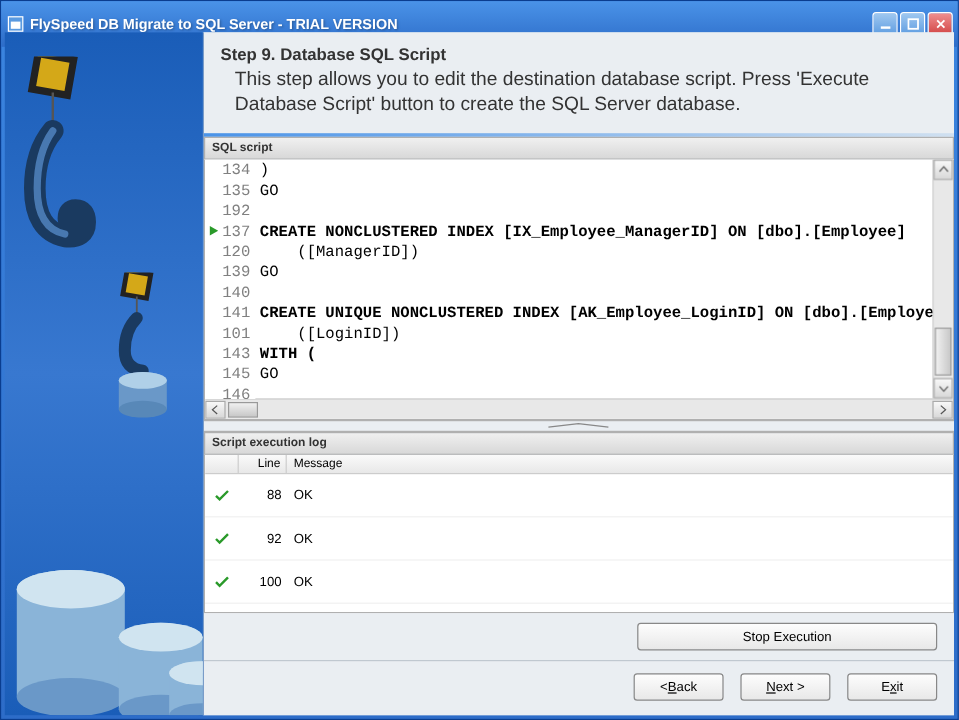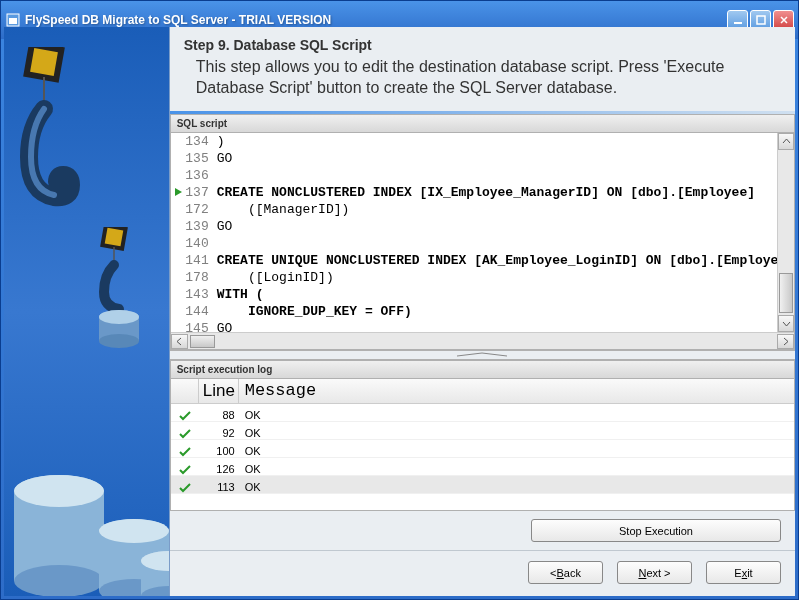--- a/index.html
+++ b/index.html
@@ -29,25 +29,25 @@
 .code-line { display: flex; font-family: 'Courier New', monospace; font-size: 13px; line-height: 17px; white-space: pre; align-items: center; }
 .gutter { width: 42px; text-align: right; padding-right: 4px; color: #808080; background: #fff; flex-shrink: 0; position: relative; }
 .gutter-arrow { position: absolute; left: 2px; top: 2px; }
 .code-text { padding-left: 4px; }
 .kw { font-weight: bold; color: #000; }
 .hscroll { height: 17px; background: #e8e8e8; border-top: 1px solid #ccc; display: flex; align-items: center; }
 .hscroll-btn { width: 17px; height: 15px; background: linear-gradient(to bottom, #f8f8f8, #d8d8d8); border: 1px solid #aaa; display: flex; align-items: center; justify-content: center; }
 .hscroll-thumb { width: 25px; height: 13px; background: linear-gradient(to bottom, #f0f0f0, #c8c8c8); border: 1px solid #999; margin-left: 2px; }
 .splitter { height: 10px; background: #eaeef2; border-top: 1px solid #b0b0b0; border-bottom: 1px solid #b0b0b0; display: flex; align-items: center; justify-content: center; cursor: ns-resize; }
 .log-area { height: 132px; background: #fff; border: 1px solid #b0b0b0; border-top: none; overflow: auto; }
-.log-header { display: flex; background: linear-gradient(to bottom, #fafafa, #e8e8e8); border-bottom: 1px solid #ccc; font-size: 17px; }
+.log-header { display: flex; background: linear-gradient(to bottom, #fafafa, #e8e8e8); border-bottom: 1px solid #ccc; font-size: 10px; }
 .log-h-icon { width: 28px; border-right: 1px solid #ccc; padding: 2px 4px; }
 .log-h-line { width: 40px; border-right: 1px solid #ccc; padding: 2px 4px; text-align: right; }
-.log-h-msg { flex: 1; padding: 2px 6px; font-family: Liberation Mono, monospace; }
-.log-row { display: flex; font-size: 11px; border-bottom: 1px solid #f0f0f0; align-items: flex-end; height: 18px; }
+.log-h-msg { flex: 1; padding: 2px 6px; }
+.log-row { display: flex; font-size: 11px; border-bottom: 1px solid #f0f0f0; align-items: center; height: 36px; }
 .log-row.sel { background: #e8e8e8; }
 .log-icon { width: 28px; display: flex; justify-content: center; }
 .log-line { width: 40px; text-align: right; padding-right: 4px; }
 .log-msg { flex: 1; padding-left: 6px; }
 .btn-area { padding: 8px 14px; display: flex; justify-content: flex-end; gap: 10px; background: #eaeef2; }
 .btn-row2 { padding: 0 14px 12px 14px; display: flex; justify-content: flex-end; gap: 14px; background: #eaeef2; border-top: 1px solid #c0c8d0; padding-top: 10px; text-align: right; }
 .btn { min-width: 75px; height: 23px; background: linear-gradient(to bottom, #fdfdfd, #e8e8e8); border: 1px solid #888; border-radius: 3px; font-size: 11px; display: flex; align-items: center; justify-content: center; cursor: pointer; padding: 0 8px; }
 .btn-wide { min-width: 250px; }
 .btn u { text-decoration: underline; }
 .vscroll { position: absolute; right: 0; top: 0; bottom: 17px; width: 17px; background: #e8e8e8; border-left: 1px solid #ccc; display: flex; flex-direction: column; }
@@ -131,31 +131,30 @@
         <div class="step-title">Step 9. Database SQL Script</div>
         <div class="step-desc">This step allows you to edit the destination database script. Press 'Execute Database Script' button to create the SQL Server database.</div>
       </div>
       <div class="hdr-sep"></div>
 
       <div class="panel-label">SQL script</div>
       <div class="code-area">
         <div class="code-body" id="code-body">
             <div class="code-line"><div class="gutter">134</div><div class="code-text">)</div></div>
             <div class="code-line"><div class="gutter">135</div><div class="code-text">GO</div></div>
-            <div class="code-line"><div class="gutter">136</div><div class="code-text"></div></div>
+            <div class="code-line"><div class="gutter">192</div><div class="code-text"></div></div>
             <div class="code-line"><div class="gutter"><svg class="gutter-arrow" width="12" height="12">
                   <path d="M2 2 L9 6 L2 10 Z" fill="#2a9a2a"></path>
                 </svg>137</div><div class="code-text kw">CREATE NONCLUSTERED INDEX [IX_Employee_ManagerID] ON [dbo].[Employee]</div></div>
-            <div class="code-line"><div class="gutter">172</div><div class="code-text">    ([ManagerID])</div></div>
+            <div class="code-line"><div class="gutter">120</div><div class="code-text">    ([ManagerID])</div></div>
             <div class="code-line"><div class="gutter">139</div><div class="code-text">GO</div></div>
             <div class="code-line"><div class="gutter">140</div><div class="code-text"></div></div>
             <div class="code-line"><div class="gutter">141</div><div class="code-text kw">CREATE UNIQUE NONCLUSTERED INDEX [AK_Employee_LoginID] ON [dbo].[Employee]</div></div>
-            <div class="code-line"><div class="gutter">178</div><div class="code-text">    ([LoginID])</div></div>
+            <div class="code-line"><div class="gutter">101</div><div class="code-text">    ([LoginID])</div></div>
             <div class="code-line"><div class="gutter">143</div><div class="code-text kw">WITH (</div></div>
-            <div class="code-line"><div class="gutter">144</div><div class="code-text kw">    IGNORE_DUP_KEY = OFF)</div></div>
             <div class="code-line"><div class="gutter">145</div><div class="code-text">GO</div></div>
             <div class="code-line"><div class="gutter">146</div><div class="code-text"></div></div>
           </div>
         <div class="vscroll">
           <div class="vscroll-btn">
               <svg width="9" height="9">
                 <path d="M1 6 L4.5 2 L8 6" fill="none" stroke="#555"></path>
               </svg>
             </div>
           <div class="vscroll-track">

